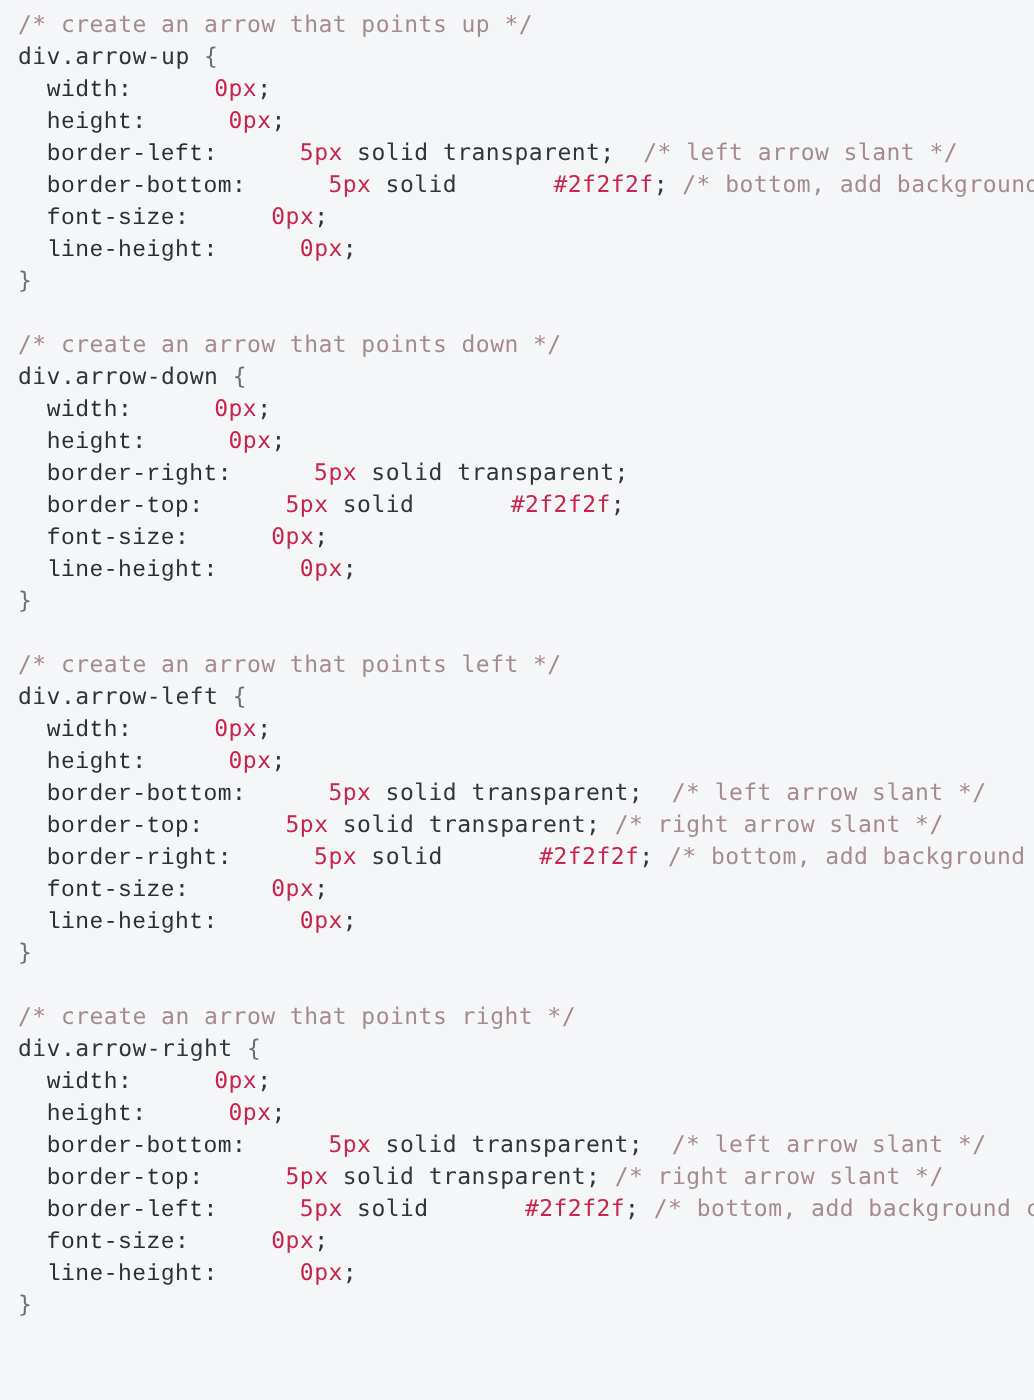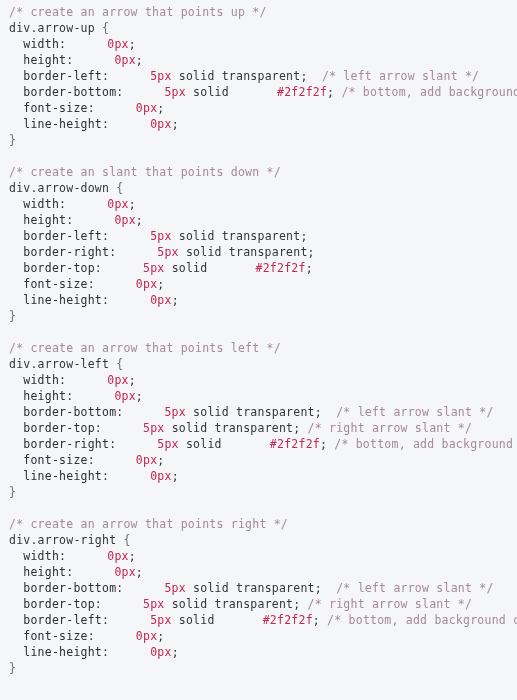--- a/index.html
+++ b/index.html
@@ -32,21 +32,21 @@
     white-space: pre;
     padding-left: 9px;
     letter-spacing: 0.02em;
   }
   .code-line.blank {
     height: 16px;
   }
   
   .tok-comment  { color: #a58b91; }
   .tok-selector { color: #32353a; }
-  .tok-prop     { color: #2a2f36; }
+  .tok-prop     { color: #2a2f36; font-family: Liberation Mono, monospace; }
   .tok-punct    { color: #32353a; }
   .tok-value    { color: #c7254e; margin-left: 41px; }
   .tok-plain    { color: #32353a; text-align: center; }
   .tok-brace    { color: #6b7078; }
 </style>
 </head>
 <body>
 
 <div id="code-viewer" style="background: rgb(245, 246, 248);">
     <div class="code-block">
@@ -55,25 +55,24 @@
       <div class="code-line"><span class="tok-plain">  </span><span class="tok-prop">width</span><span class="tok-punct">:</span><span class="tok-value">0px</span><span class="tok-punct">;</span></div>
       <div class="code-line"><span class="tok-plain">  </span><span class="tok-prop">height</span><span class="tok-punct">:</span><span class="tok-value">0px</span><span class="tok-punct">;</span></div>
       <div class="code-line"><span class="tok-plain">  </span><span class="tok-prop">border-left</span><span class="tok-punct">:</span><span class="tok-value">5px</span><span class="tok-plain"> solid transparent</span><span class="tok-punct">;</span><span class="tok-plain">  </span><span class="tok-comment">/* left arrow slant */</span></div>
       <div class="code-line"><span class="tok-plain">  </span><span class="tok-prop">border-bottom</span><span class="tok-punct">:</span><span class="tok-value">5px</span><span class="tok-plain"> solid </span><span class="tok-value">#2f2f2f</span><span class="tok-punct">;</span><span class="tok-plain"> </span><span class="tok-comment">/* bottom, add background color here */</span></div>
       <div class="code-line"><span class="tok-plain">  </span><span class="tok-prop">font-size</span><span class="tok-punct">:</span><span class="tok-value">0px</span><span class="tok-punct">;</span></div>
       <div class="code-line"><span class="tok-plain">  </span><span class="tok-prop">line-height</span><span class="tok-punct">:</span><span class="tok-value">0px</span><span class="tok-punct">;</span></div>
       <div class="code-line"><span class="tok-brace">}</span></div>
       <div class="code-line blank">&nbsp;</div>
     </div>
     <div class="code-block">
-      <div class="code-line"><span class="tok-comment">/* create an slant that points down */</span></div>
+      <div class="code-line"><span class="tok-comment">/* create an arrow that points down */</span></div>
       <div class="code-line"><span class="tok-selector">div.arrow-down </span><span class="tok-brace">{</span></div>
       <div class="code-line"><span class="tok-plain">  </span><span class="tok-prop">width</span><span class="tok-punct">:</span><span class="tok-value">0px</span><span class="tok-punct">;</span></div>
       <div class="code-line"><span class="tok-plain">  </span><span class="tok-prop">height</span><span class="tok-punct">:</span><span class="tok-value">0px</span><span class="tok-punct">;</span></div>
-      <div class="code-line"><span class="tok-plain">  </span><span class="tok-prop">border-left</span><span class="tok-punct">:</span><span class="tok-value">5px</span><span class="tok-plain"> solid transparent</span><span class="tok-punct">;</span></div>
       <div class="code-line"><span class="tok-plain">  </span><span class="tok-prop">border-right</span><span class="tok-punct">:</span><span class="tok-value">5px</span><span class="tok-plain"> solid transparent</span><span class="tok-punct">;</span></div>
       <div class="code-line"><span class="tok-plain">  </span><span class="tok-prop">border-top</span><span class="tok-punct">:</span><span class="tok-value">5px</span><span class="tok-plain"> solid </span><span class="tok-value">#2f2f2f</span><span class="tok-punct">;</span></div>
       <div class="code-line"><span class="tok-plain">  </span><span class="tok-prop">font-size</span><span class="tok-punct">:</span><span class="tok-value">0px</span><span class="tok-punct">;</span></div>
       <div class="code-line"><span class="tok-plain">  </span><span class="tok-prop">line-height</span><span class="tok-punct">:</span><span class="tok-value">0px</span><span class="tok-punct">;</span></div>
       <div class="code-line"><span class="tok-brace">}</span></div>
       <div class="code-line blank">&nbsp;</div>
     </div>
     <div class="code-block">
       <div class="code-line"><span class="tok-comment">/* create an arrow that points left */</span></div>
       <div class="code-line"><span class="tok-selector">div.arrow-left </span><span class="tok-brace">{</span></div>

